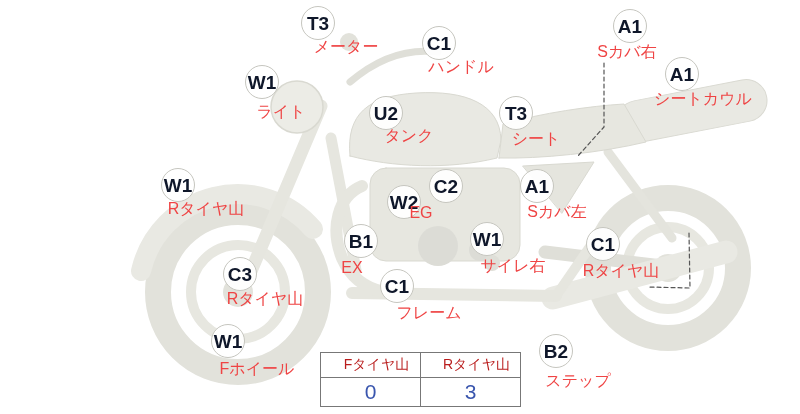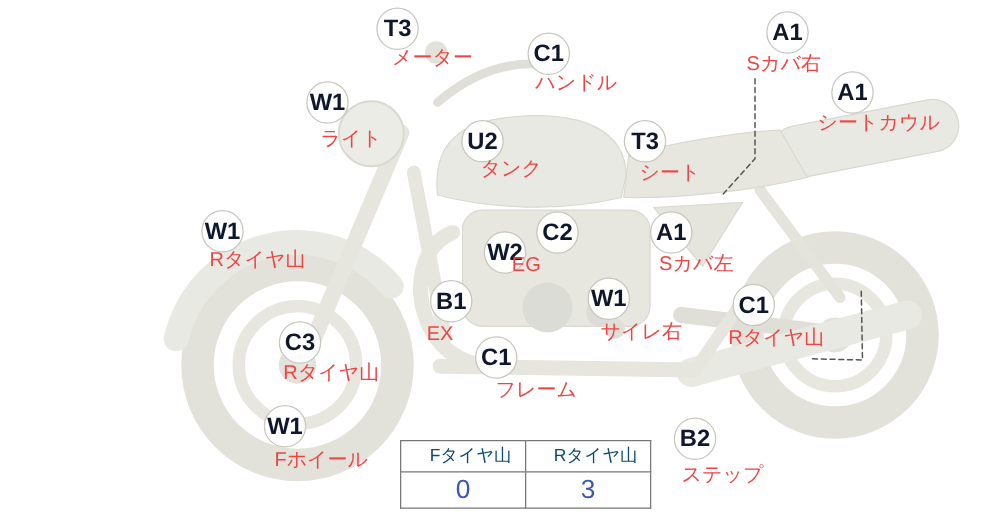--- a/index.html
+++ b/index.html
@@ -26,21 +26,21 @@
     white-space:nowrap; line-height:1;
   }
 
   table.tire-table {
     position:absolute; left:320px; top:352px;
     border-collapse:collapse; background:#fff;
   }
   .tire-table th, .tire-table td {
     border:1px solid #777; width:100px; text-align:center; vertical-align:middle;
   }
-  .tire-table th { height:25px; font-size:14px; font-weight:normal; color:#0c4a6e;padding-left:12px; }
+  .tire-table th { height:25px; font-size:14px; font-weight:normal; color:#b91c1c;padding-left:12px; }
   .tire-table td { height:29px; font-size:21px; color:#3a56ae; }
 </style>
 </head>
 <body>
 
 <div class="stage">
 
   <svg width="800" height="414" viewBox="0 0 800 414">
     <g fill="none" stroke-linecap="round">
 

